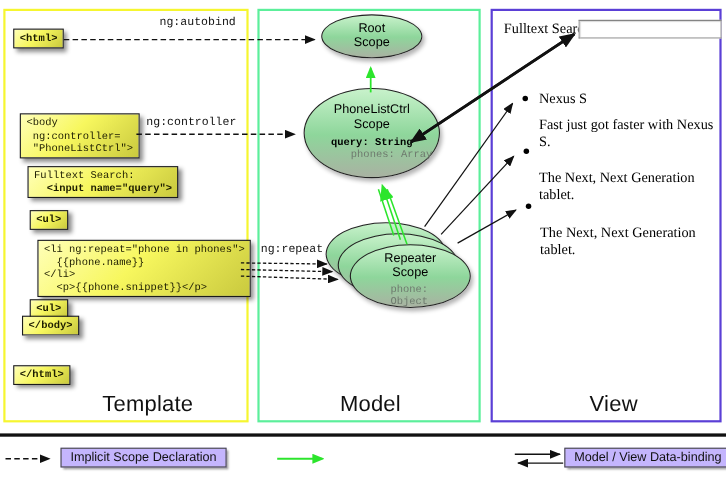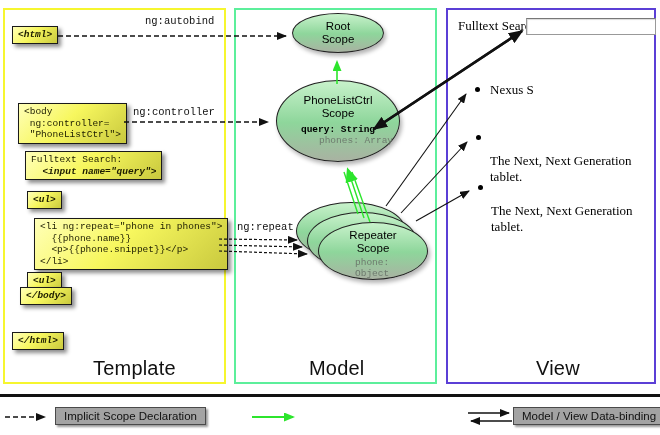--- a/index.html
+++ b/index.html
@@ -8,41 +8,41 @@
   .col{position:absolute;top:8px;height:376px;background:#fff;box-sizing:border-box;}
   .col-template{left:3px;width:223px;border:2px solid #f6f62f;}
   .col-model{left:234px;width:203px;border:2px solid #5cef9b;}
   .col-view{left:446px;width:210px;border:2px solid #5b3fd6;}
   .col-title{position:absolute;font-size:20px;color:#111;letter-spacing:.2px;}
   .codebox{position:absolute;background:linear-gradient(135deg,#ffffb8 0%,#f7f75e 45%,#c9c93e 100%);
            border:1.5px solid #1a1a1a;box-shadow:3px 3px 4px rgba(0,0,0,.45);
            padding:2px 5px;color:#1c1c00;
            font-family:"Liberation Mono","DejaVu Sans Mono",monospace;font-size:9.5px;line-height:11.5px;}
   .codebox div{white-space:pre;}
-  .codebox .b{font-weight:bold;font-style:italic;}
+  .codebox .b{font-weight:bold;}
   .nglabel{position:absolute;font-family:"Liberation Mono","DejaVu Sans Mono",monospace;
            font-size:10.5px;color:#111;}
   .scope{position:absolute;border:1.5px solid #222;border-radius:50%;
          background:linear-gradient(180deg,#c8f2cb 0%,#8ed69b 52%,#a9b2a2 100%);
          box-shadow:2px 3px 4px rgba(0,0,0,.30);
          display:flex;flex-direction:column;align-items:center;justify-content:flex-start;
          box-sizing:border-box;}
   .scope .t{font-size:11.5px;line-height:13px;color:#000;text-align:center;}
   .scope .p{font-family:"Liberation Mono","DejaVu Sans Mono",monospace;font-size:9.5px;line-height:11px;}
   .p-bold{font-weight:bold;color:#000;}
   .p-gray{color:#6e7a6e;margin-left:36px;}
   .viewtext{font-family:"Liberation Serif",serif;color:#000;}
   .vsearch{position:absolute;left:458px;top:18px;font-size:13px;}
   .vinput{position:absolute;left:526px;top:18px;width:124px;height:13px;background:#fff;
           border:1px solid #999;border-top-color:#777;box-shadow:inset 1px 1px 1px rgba(0,0,0,.15);}
   .bullet{position:absolute;width:5px;height:5px;border-radius:50%;background:#000;}
   .vtitle{position:absolute;font-size:13px;}
   .vdesc{position:absolute;font-size:13px;}
   .sep{position:absolute;left:0;top:394px;width:660px;height:3px;background:#111;}
-  .legendbox{position:absolute;top:407px;background:#a3a3a3;border:1px solid #4a4a4a;
+  .legendbox{position:absolute;top:407px;background:#c4b5fd;border:1px solid #4a4a4a;
              box-shadow:2px 2px 2px rgba(0,0,0,.4);padding:2px 8px;font-size:11.5px;color:#111;
              white-space:nowrap;}
   svg.overlay{position:absolute;left:0;top:0;width:660px;height:435px;pointer-events:none;}
 </style>
 </head>
 <body>
 
 <div id="stage">
 
   <div class="col col-template"></div>
@@ -64,22 +64,22 @@
     <div class="b">  &lt;input name="query"&gt;</div>
   </div>
 
   <div class="codebox" style="left:27px;top:191px;">
     <div class="b">&lt;ul&gt;</div>
   </div>
 
   <div class="codebox" style="left:34px;top:218px;">
     <div>&lt;li ng:repeat="phone in phones"&gt;</div>
     <div>  {{phone.name}}</div>
+    <div>&lt;/li&gt;</div>
     <div>  &lt;p&gt;{{phone.snippet}}&lt;/p&gt;</div>
-    <div>&lt;/li&gt;</div>
   </div>
 
   <div class="codebox" style="left:27px;top:272px;">
     <div class="b">&lt;ul&gt;</div>
   </div>
 
   <div class="codebox" style="left:20px;top:287px;">
     <div class="b">&lt;/body&gt;</div>
   </div>
 
@@ -111,20 +111,21 @@
     <div class="t">Scope</div>
     <div style="height:2px;"></div>
     <div class="p p-gray">phone: Object</div>
   </div>
 
   <div class="viewtext vsearch">Fulltext Search:</div>
   <input class="vinput" type="text" value="" style="">
 
   <div class="bullet" style="left:475px;top:87px;"></div>
   <div class="viewtext vtitle" style="left:490px;top:82px;">Nexus S</div>
+  <div class="viewtext vdesc" style="left:490px;top:105px;">Fast just got faster with Nexus S.</div>
 
   <div class="bullet" style="left:476px;top:135px;"></div>
   <div class="viewtext vdesc" style="left:490px;top:153px;">The Next, Next Generation tablet.</div>
 
   <div class="bullet" style="left:478px;top:185px;"></div>
   <div class="viewtext vdesc" style="left:491px;top:203px;">The Next, Next Generation tablet.</div>
 
   <div class="col-title" style="left:93px;top:357px;">Template</div>
   <div class="col-title" style="left:309px;top:357px;">Model</div>
   <div class="col-title" style="left:536px;top:357px;">View</div>

